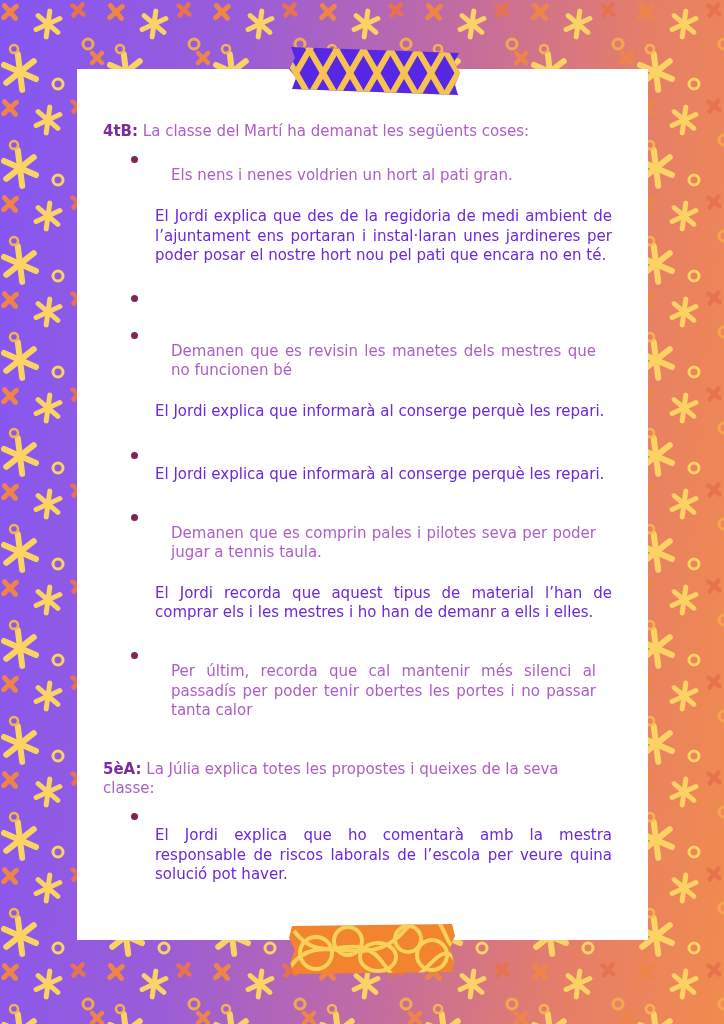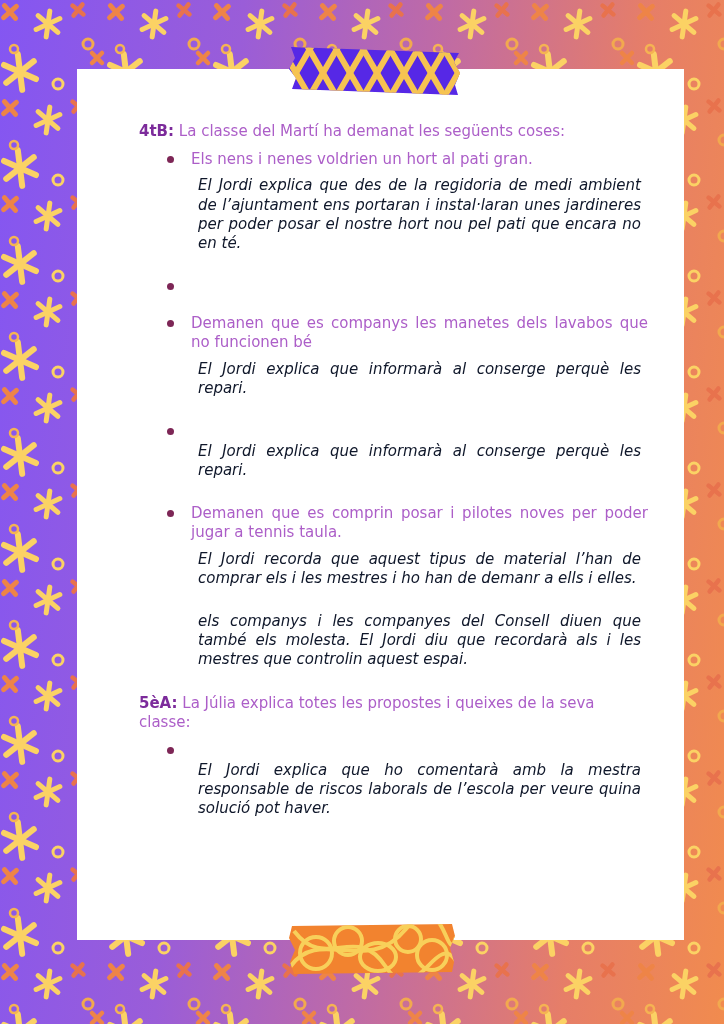--- a/index.html
+++ b/index.html
@@ -4,38 +4,38 @@
 <style>
   html,body{margin:0;padding:0;}
   body{
     width:724px;height:1024px;position:relative;overflow:hidden;
     background:linear-gradient(95deg,#8456f2 0%,#9a5dd8 30%,#c06ba4 55%,#e67e68 80%,#f18b4e 100%);
     font-family:"DejaVu Sans","Liberation Sans",sans-serif;
   }
   .bg-pattern{position:absolute;left:0;top:0;z-index:0;}
   .card{
     position:absolute;left:77px;top:69px;width:571px;height:871px;
-    background:#ffffff;z-index:1;padding-left:36px;
+    background:#ffffff;z-index:1;
   }
   .tape{position:absolute;z-index:2;}
   .tape-top{left:283px;top:42px;}
   .tape-bottom{left:286px;top:921px;}
   .content{
     box-sizing:border-box;width:100%;height:100%;
     padding:53px 36px 0 26px;
     font-size:15px;line-height:1.28;
   }
   .section-head{margin:0 0 9px 0;color:#ac5ec8;}
   .section-label{font-weight:bold;color:#7c2b9b;}
   .section + .section{margin-top:12px;}
   .item{margin-bottom:24px;}
   .request-row{display:flex;align-items:flex-start;padding-left:28px;margin-bottom:6px;}
   .bullet-dot{flex:none;width:7px;height:7px;border-radius:50%;background:#7d2656;margin-top:6px;margin-right:17px;}
-  .request{margin:0;color:#ac5ec8;text-align:justify;flex:1;}
-  .response{margin:7px;padding-left:52px;color:#0f172a;font-style:italic;text-align:justify;}
+  .request{margin:16px;color:#ac5ec8;text-align:justify;flex:1;}
+  .response{margin:0;padding-left:52px;color:#6d28d9;text-align:justify;}
 </style>
 </head>
 <body>
 
 <svg class="bg-pattern" width="724" height="1024" xmlns="http://www.w3.org/2000/svg">
   <defs>
     <pattern id="deco" width="106" height="96" patternUnits="userSpaceOnUse">
       <g stroke="#fbd264" stroke-width="5" stroke-linecap="round" transform="translate(48,24) rotate(8)">
         <line x1="0" y1="-13" x2="0" y2="13"></line>
         <line x1="-11" y1="-7" x2="11" y2="7"></line>
@@ -82,42 +82,45 @@
 
       <div class="item">
         <div class="request-row">
           <span class="bullet-dot"></span>
         </div>
       </div>
 
       <div class="item">
         <div class="request-row">
           <span class="bullet-dot"></span>
-          <p class="request">Demanen que es companys les manetes dels lavabos que no funcionen bé</p>
+          <p class="request">Demanen que es revisin les manetes dels mestres que no funcionen bé</p>
         </div>
         <p class="response">El Jordi explica que informarà al conserge perquè les repari.</p>
       </div>
 
       <div class="item">
         <div class="request-row">
           <span class="bullet-dot"></span>
         </div>
         <p class="response">El Jordi explica que informarà al conserge perquè les repari.</p>
       </div>
 
       <div class="item">
         <div class="request-row">
           <span class="bullet-dot"></span>
-          <p class="request">Demanen que es comprin posar i pilotes noves per poder jugar a tennis taula.</p>
+          <p class="request">Demanen que es comprin pales i pilotes seva per poder jugar a tennis taula.</p>
         </div>
         <p class="response">El Jordi recorda que aquest tipus de material l’han de comprar els i les mestres i ho han de demanr a ells i elles.</p>
       </div>
 
       <div class="item">
-        <p class="response">els companys i les companyes del Consell diuen que també els molesta. El Jordi diu que recordarà als i les mestres que controlin aquest espai.</p>
+        <div class="request-row">
+          <span class="bullet-dot"></span>
+          <p class="request">Per últim, recorda que cal mantenir més silenci al passadís per poder tenir obertes les portes i no passar tanta calor</p>
+        </div>
       </div>
     </div>
 
     <div class="section">
       <p class="section-head"><span class="section-label">5èA:</span> <span class="section-intro">La Júlia explica totes les propostes i queixes de la seva classe:</span></p>
 
       <div class="item">
         <div class="request-row">
           <span class="bullet-dot"></span>
         </div>

